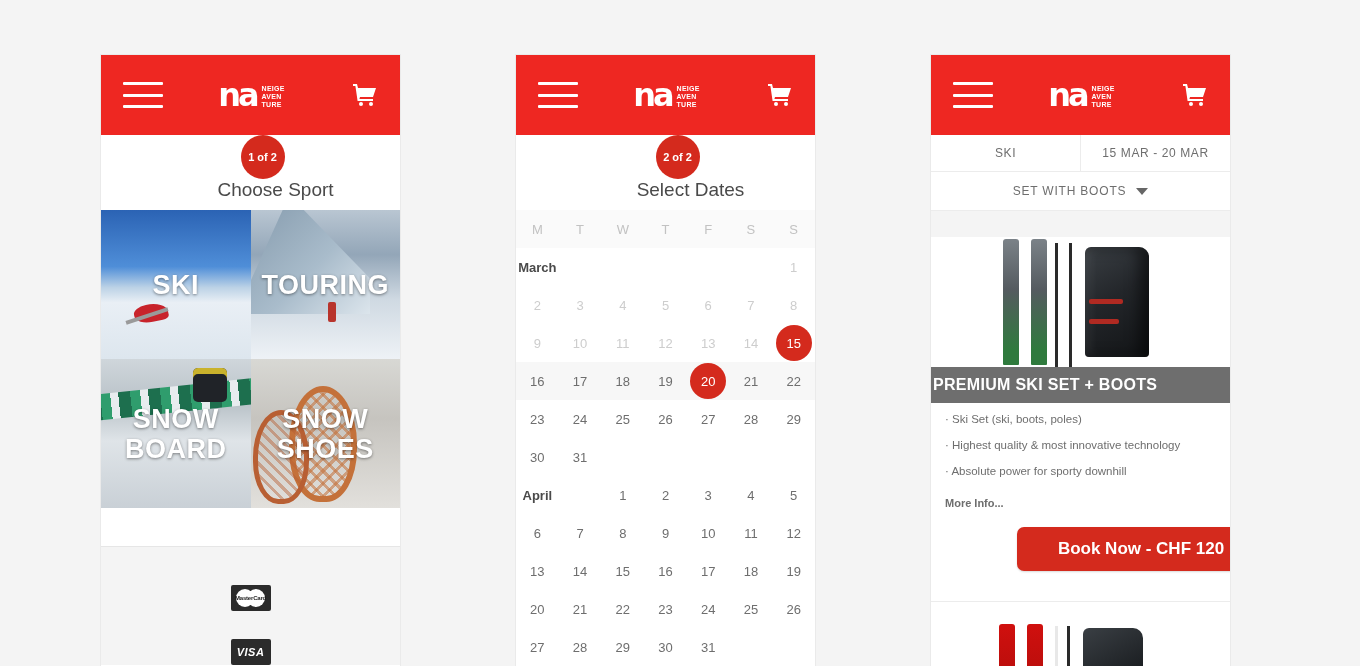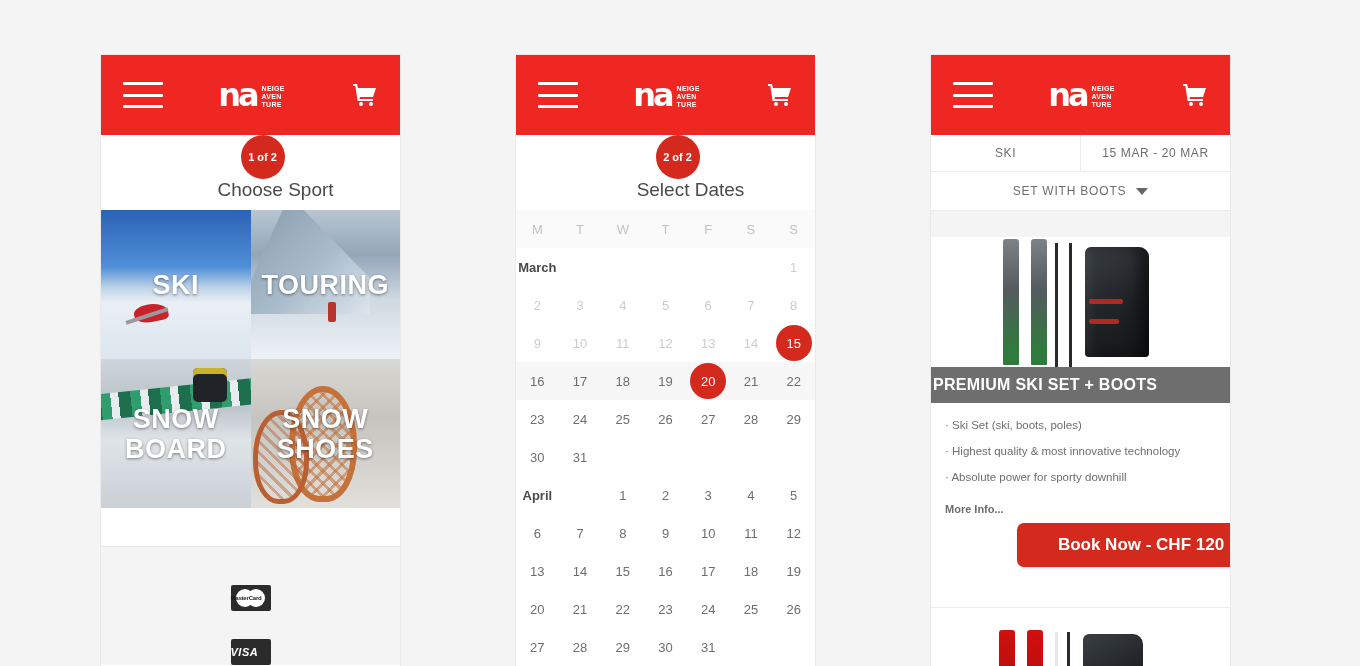--- a/index.html
+++ b/index.html
@@ -161,21 +161,21 @@
 
   .spacer-white { background:#fff; height: 38px; }
   .divider-line { height:1px; background:#e6e6e6; }
   .payments {
     background:#f4f4f4;
     padding-top: 38px;
     display:flex; flex-direction: column; align-items:center; gap: 28px;
   }
   .card-badge {
     width: 40px; height: 26px; background:#2b2b2b; border-radius:2px;
-    display:flex; align-items:center; justify-content:flex-start;
+    display:flex; align-items:center; justify-content:center;
     color:#fff; font-size:7px; font-weight:bold; font-family:"Liberation Sans", sans-serif;
     position: relative;
   }
   .mc-circles { position:absolute; inset:0; display:flex; align-items:center; justify-content:center; }
   .mc-circles i { display:block; width:18px; height:18px; border-radius:50%; background:#fff; }
   .mc-circles i:last-child { margin-left:-7px; }
   .mc-text { position:relative; z-index:2; color:#1d1d1d; font-size:6px; letter-spacing:-0.2px; }
   .visa-text { font-size:11px; font-style:italic; letter-spacing:0.5px; }
 
   
@@ -229,29 +229,29 @@
   .boot {
     position:absolute; border-radius:6px 10px 4px 4px;
   }
   .product-name-bar {
     height: 36px;
     background: rgba(90,90,90,0.88);
     display:flex; align-items:center;
     padding-left: 2px;
     color:#fff; font-size:16px; font-weight:bold; letter-spacing:0.3px;
   }
-  .features { padding: 16px 14px 4px 14px; background:#fff; }
+  .features { padding: 10px 14px 4px 14px; background:#fff; }
   .features li {
     list-style:none; font-size:11.5px; color:#6e6e6e; margin: 0 0 14px 0;
   }
   .features ul { margin:0; padding:0; }
   .more-info { font-size:11px; color:#6e6e6e; font-weight:bold; padding: 2px 14px 0 14px; background:#fff; }
   .book-wrap { background:#fff; padding: 18px 0 22px 0; position:relative; height: 52px; }
   .book-btn {
-    position:absolute; left: 86px; top: 8px;
+    position:absolute; left: 86px; top: 18px;
     width: 248px; height: 44px;
     background:#d42a1d; color:#fff;
     border-radius: 7px; border:none;
     font-size:17px; font-weight:bold;
     display:flex; align-items:center; justify-content:center;
     cursor:pointer;
     box-shadow: 0 1px 2px rgba(0,0,0,0.15);
   }
   .product-sep { height:1px; background:#ececec; }
   .product-art-2 { position:relative; height: 70px; background:#fff; overflow:hidden; }

